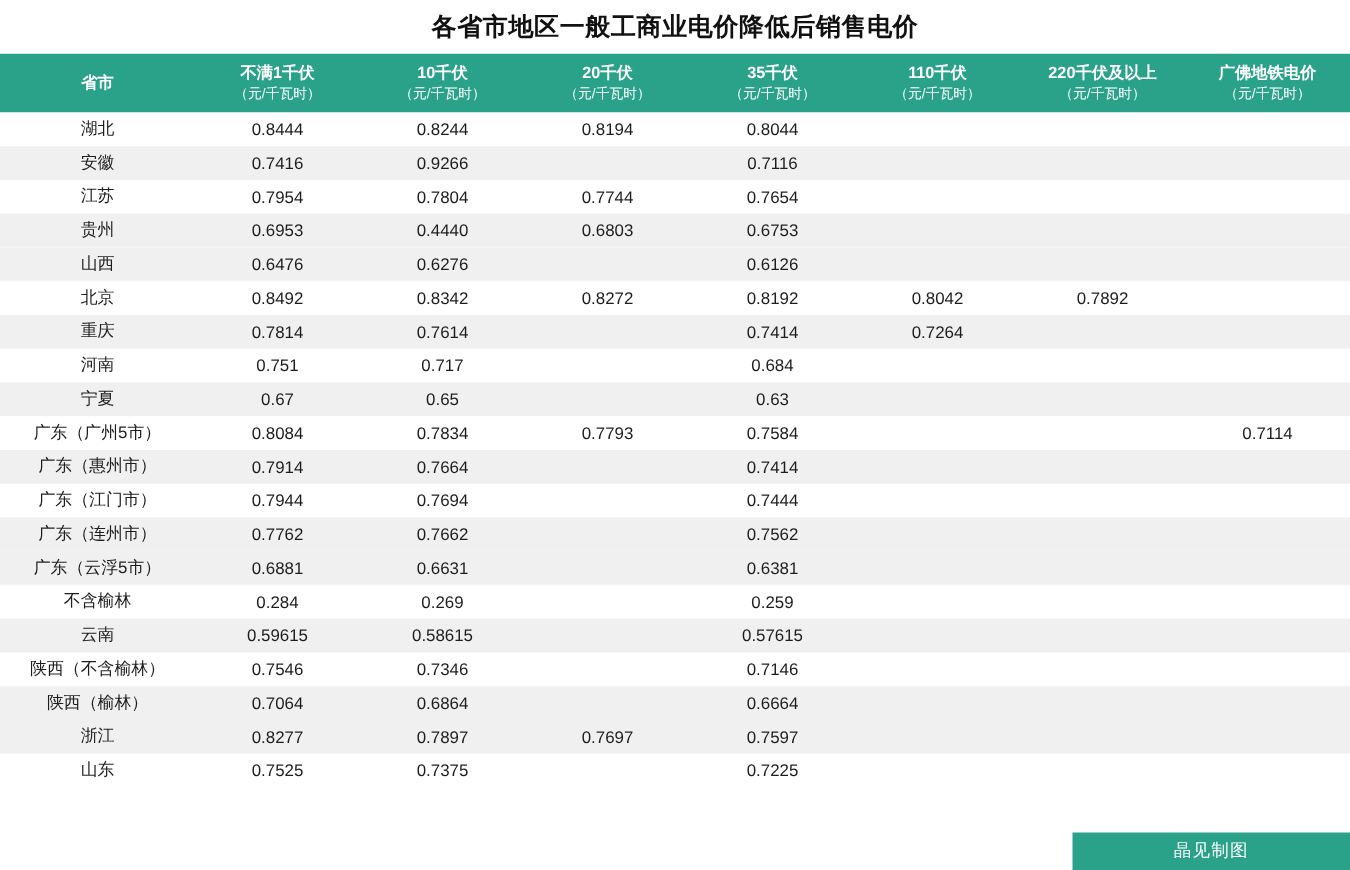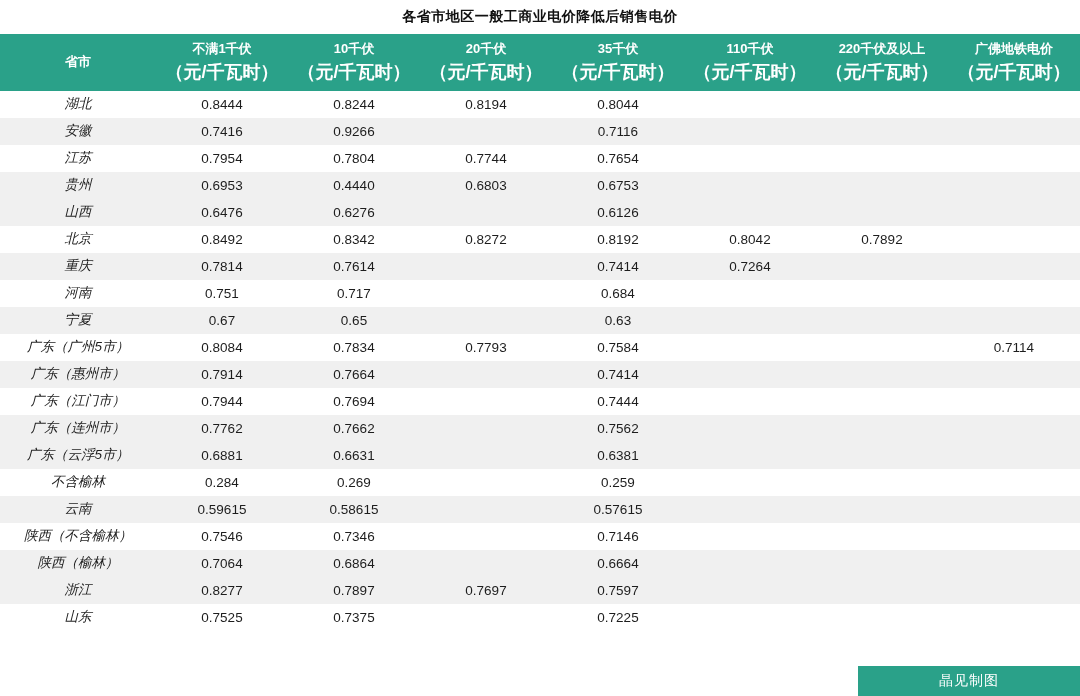--- a/index.html
+++ b/index.html
@@ -15,21 +15,21 @@
     overflow: hidden;
   }
   .page {
     position: relative;
     width: 1080px;
     height: 696px;
     box-sizing: border-box;
   }
   .title {
     text-align: center;
-    font-size: 14px;
+    font-size: 20px;
     font-weight: bold;
     color: #111111;
     padding: 8px 0 8px 0;
     letter-spacing: 0.5px;
   }
   table.price-table {
     width: 1080px;
     border-collapse: collapse;
     table-layout: fixed;
   }
@@ -39,42 +39,41 @@
     font-size: 13px;
     font-weight: bold;
     text-align: center;
     vertical-align: middle;
     padding: 6px 2px;
     line-height: 1.45;
     border: none;
   }
   table.price-table thead th .unit {
     display: block;
-    font-weight: bold;
-    font-size: 18px;
+    font-weight: normal;
+    font-size: 11px;
   }
   table.price-table tbody td {
     font-size: 13.5px;
     text-align: center;
     vertical-align: middle;
     height: 27px;
     padding: 0 2px;
     border: none;
     color: #1d1d1d;
   }
   table.price-table tbody tr.odd td {
     background: #ffffff;
   }
   table.price-table tbody tr.even td {
     background: #f0f0f0;
   }
   table.price-table tbody td.region {
     text-align: center;
     white-space: nowrap;
-    font-style: italic;
   }
   .footer {
     position: absolute;
     right: 0;
     bottom: 0;
     width: 1080px;
     height: 34px;
     padding-left: 24px;
   }
   .footer-bar {

